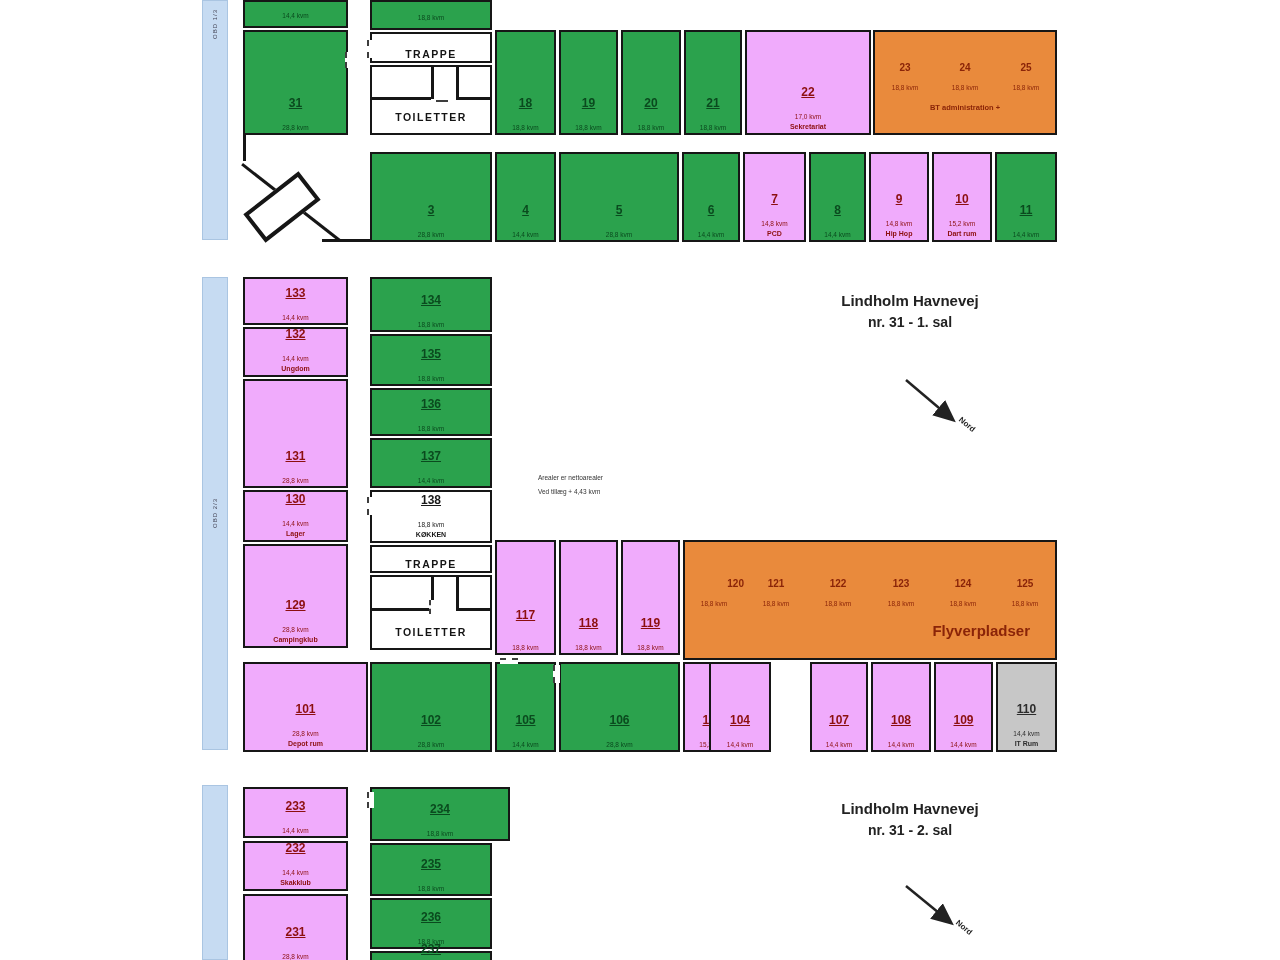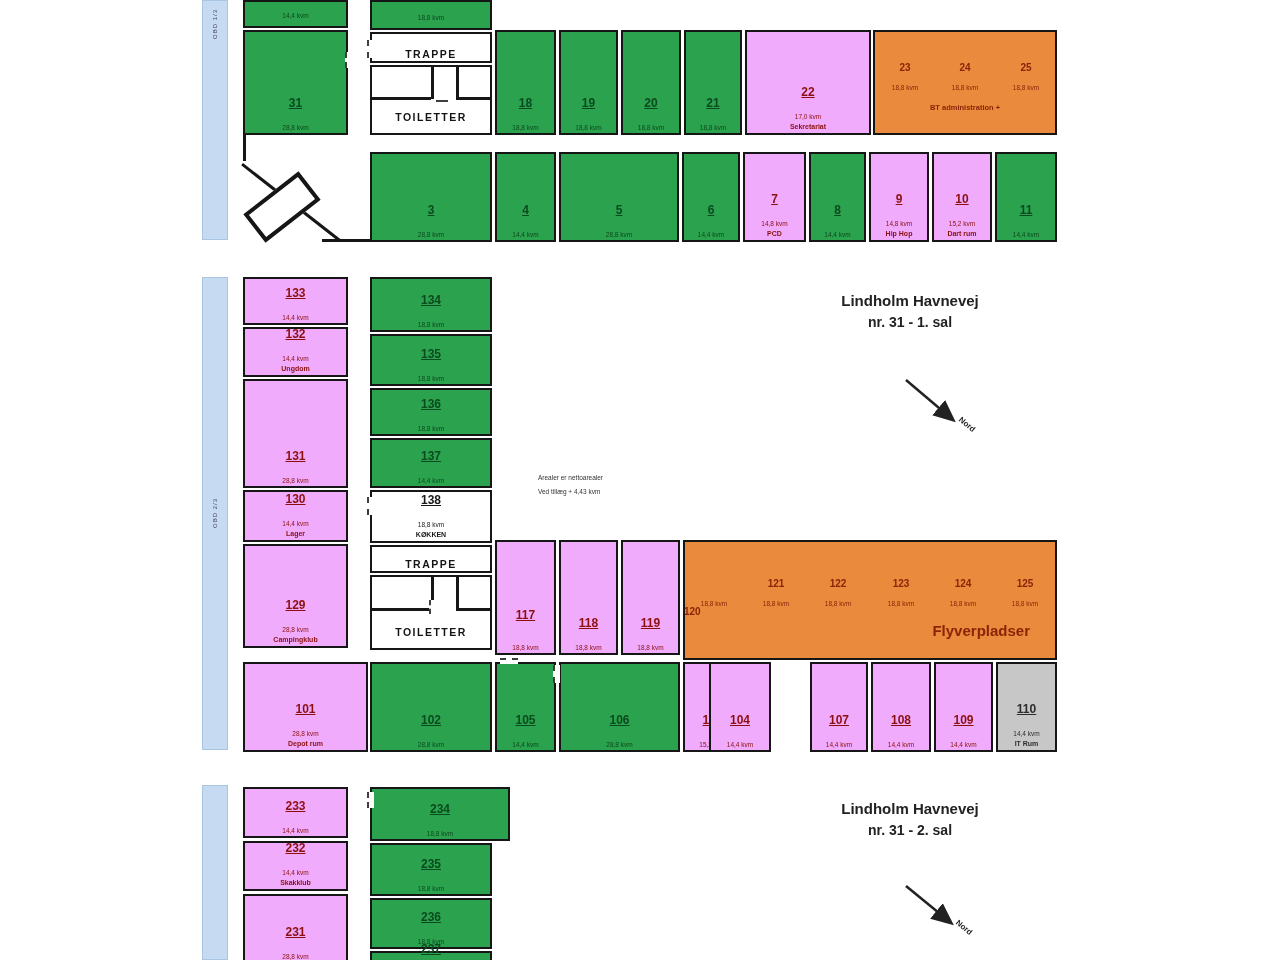--- a/index.html
+++ b/index.html
@@ -255,21 +255,21 @@
       <div class="wall" style="left: 456px; top: 608px; width: 36px; height: 3px;"></div>
       <div class="door door-v" style="left: 367px; top: 497px; width: 7px; height: 18px;"></div>
       <div class="door door-h" style="left: 500px; top: 658px; width: 18px; height: 6px;"></div>
       <div class="door door-v" style="left: 553px; top: 665px; width: 7px; height: 18px;"></div>
       <div class="door door-v" style="left: 429px; top: 600px; width: 7px; height: 14px;"></div>
       <div class="txt" style="left: 820px; top: 292px; width: 180px; font-size: 15px; color: rgb(34, 34, 34); font-weight: bold; text-align: center;">Lindholm Havnevej</div>
       <div class="txt" style="left: 820px; top: 314px; width: 180px; font-size: 14px; color: rgb(34, 34, 34); font-weight: bold; text-align: center;">nr. 31 - 1. sal</div>
       <div class="txt" style="left: 538px; top: 474px; width: 130px; font-size: 6.5px; color: rgb(51, 51, 51); font-weight: normal; text-align: left;">Arealer er nettoarealer</div>
       <div class="txt" style="left: 538px; top: 488px; width: 130px; font-size: 6.5px; color: rgb(51, 51, 51); font-weight: normal; text-align: left;">Ved tillæg + 4,43 kvm</div>
       <div class="txt" style="left: 947px; top: 420px; width: 40px; font-size: 8px; color: rgb(34, 34, 34); font-weight: bold; text-align: center; transform: rotate(40deg);">Nord</div>
-      <div class="txt" style="left: 684px; top: 578px; width: 60px; font-size: 10px; color: rgb(138, 36, 8); font-weight: bold; text-align: left; margin-top: 28px;">120</div>
+      <div class="txt" style="left: 684px; top: 578px; width: 60px; font-size: 10px; color: rgb(138, 36, 8); font-weight: bold; text-align: right;">120</div>
       <div class="txt" style="left: 684px; top: 600px; width: 60px; font-size: 6.5px; color: rgb(138, 36, 8); font-weight: normal; text-align: center;">18,8 kvm</div>
       <div class="txt" style="left: 746px; top: 578px; width: 60px; font-size: 10px; color: rgb(138, 36, 8); font-weight: bold; text-align: center;">121</div>
       <div class="txt" style="left: 746px; top: 600px; width: 60px; font-size: 6.5px; color: rgb(138, 36, 8); font-weight: normal; text-align: center;">18,8 kvm</div>
       <div class="txt" style="left: 808px; top: 578px; width: 60px; font-size: 10px; color: rgb(138, 36, 8); font-weight: bold; text-align: center;">122</div>
       <div class="txt" style="left: 808px; top: 600px; width: 60px; font-size: 6.5px; color: rgb(138, 36, 8); font-weight: normal; text-align: center;">18,8 kvm</div>
       <div class="txt" style="left: 871px; top: 578px; width: 60px; font-size: 10px; color: rgb(138, 36, 8); font-weight: bold; text-align: center;">123</div>
       <div class="txt" style="left: 871px; top: 600px; width: 60px; font-size: 6.5px; color: rgb(138, 36, 8); font-weight: normal; text-align: center;">18,8 kvm</div>
       <div class="txt" style="left: 933px; top: 578px; width: 60px; font-size: 10px; color: rgb(138, 36, 8); font-weight: bold; text-align: center;">124</div>
       <div class="txt" style="left: 933px; top: 600px; width: 60px; font-size: 6.5px; color: rgb(138, 36, 8); font-weight: normal; text-align: center;">18,8 kvm</div>
       <div class="txt" style="left: 995px; top: 578px; width: 60px; font-size: 10px; color: rgb(138, 36, 8); font-weight: bold; text-align: center;">125</div>

